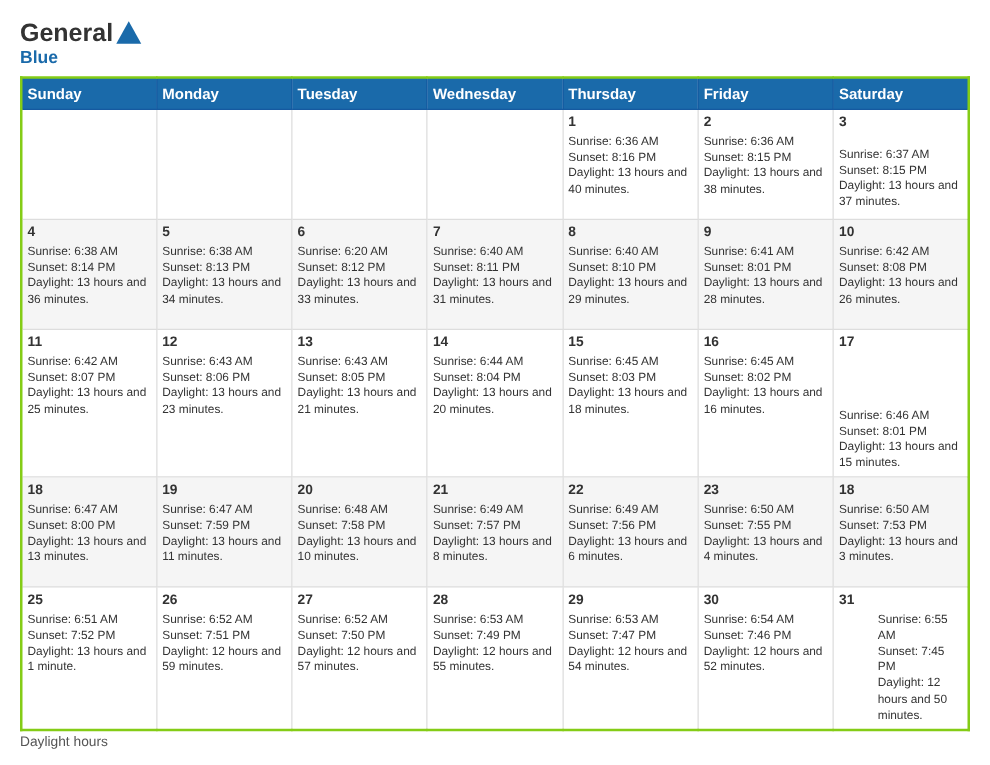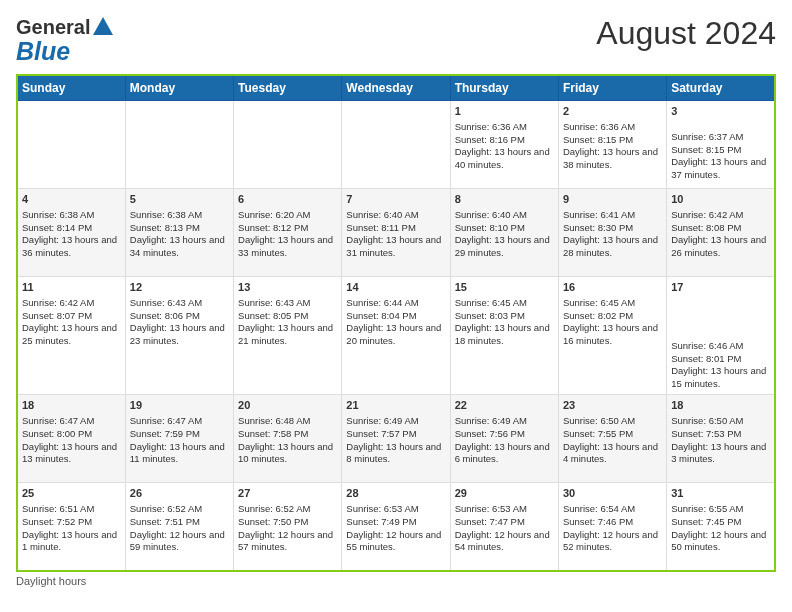--- a/index.html
+++ b/index.html
@@ -10,21 +10,20 @@
       background: #fff;
       overflow: hidden;
     }
     .page {
       width: 792px;
       height: 612px;
       padding: 16px 16px 10px 16px;
     }
     .header {
       display: flex;
-      justify-content: space-between;
       align-items: flex-start;
       margin-bottom: 8px;
     }
     .logo-area {
       display: flex;
       align-items: center;
     }
     .logo-general { color: #333; }
     .logo-blue { color: #1a6aaa; }
     .title-area {
@@ -91,26 +90,25 @@
   <div class="header">
     <div class="logo-area">
       <div>
         <div style="display:flex;align-items:center;">
           <span class="logo-general" style="font-size:20px;font-weight:bold;color:#333;">General</span>
           <svg width="22" height="22" viewBox="0 0 22 22" style="margin-left:2px;margin-top:-4px;">
             <polygon points="11,2 21,20 1,20" fill="#1a6aaa"></polygon>
           </svg>
         </div>
         <div style="display:flex;align-items:center;margin-top:-2px;">
-          <span class="logo-blue" style="font-size:25px;font-weight:bold;color:#1a6aaa;font-style:italic;">Blue</span>
+          <span class="logo-blue" style="font-size:14px;font-weight:bold;color:#1a6aaa;">Blue</span>
         </div>
       </div>
     </div>
     <div class="title-area">
-      <div class="month-year">August 2024</div>
     </div>
   </div>
 
   <table class="calendar">
     <thead>
       <tr>
       <th>Sunday</th>
           <th>Monday</th>
           <th>Tuesday</th>
           <th>Wednesday</th>
@@ -171,21 +169,21 @@
           </td>
           <td>
             <span class="day-number">8</span>
             <div style="white-space: pre-line;">Sunrise: 6:40 AM
 Sunset: 8:10 PM
 Daylight: 13 hours and 29 minutes.</div>
           </td>
           <td>
             <span class="day-number">9</span>
             <div style="white-space: pre-line;">Sunrise: 6:41 AM
-Sunset: 8:30 PM
+Sunset: 8:01 PM
 Daylight: 13 hours and 28 minutes.</div>
           </td>
           <td>
             <span class="day-number">10</span>
             <div style="white-space: pre-line;">Sunrise: 6:42 AM
 Sunset: 8:08 PM
 Daylight: 13 hours and 26 minutes.</div>
           </td>
         </tr>
         <tr>
@@ -308,21 +306,21 @@
 Daylight: 12 hours and 54 minutes.</div>
           </td>
           <td>
             <span class="day-number">30</span>
             <div style="white-space: pre-line;">Sunrise: 6:54 AM
 Sunset: 7:46 PM
 Daylight: 12 hours and 52 minutes.</div>
           </td>
           <td>
             <span class="day-number">31</span>
-            <div style="white-space: pre-line;">Sunrise: 6:55 AM
+            <div style="white-space: pre-line; margin-left: 31px;">Sunrise: 6:55 AM
 Sunset: 7:45 PM
 Daylight: 12 hours and 50 minutes.</div>
           </td>
         </tr>
       </tbody>
   </table>
 
   <div class="footer">
     <span>Daylight hours</span>
   </div>

